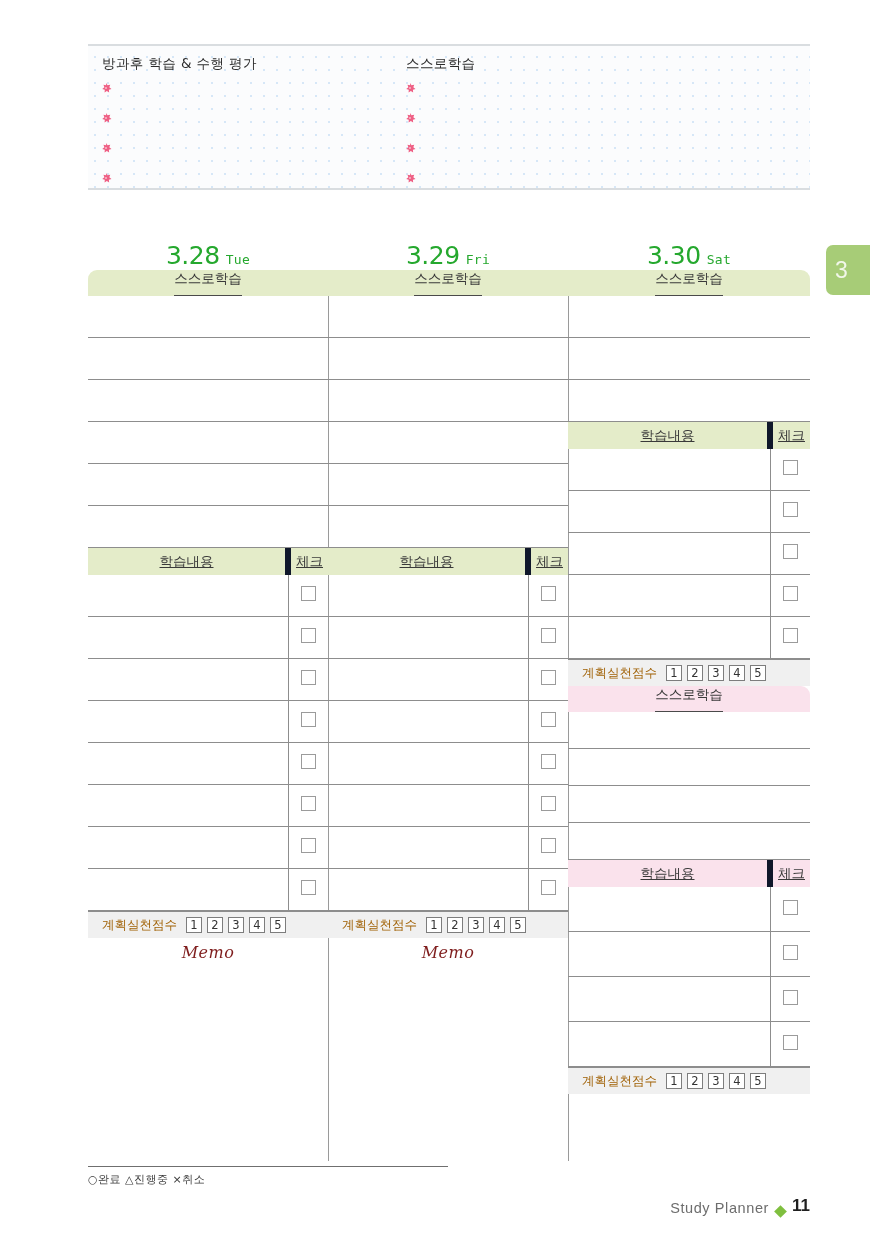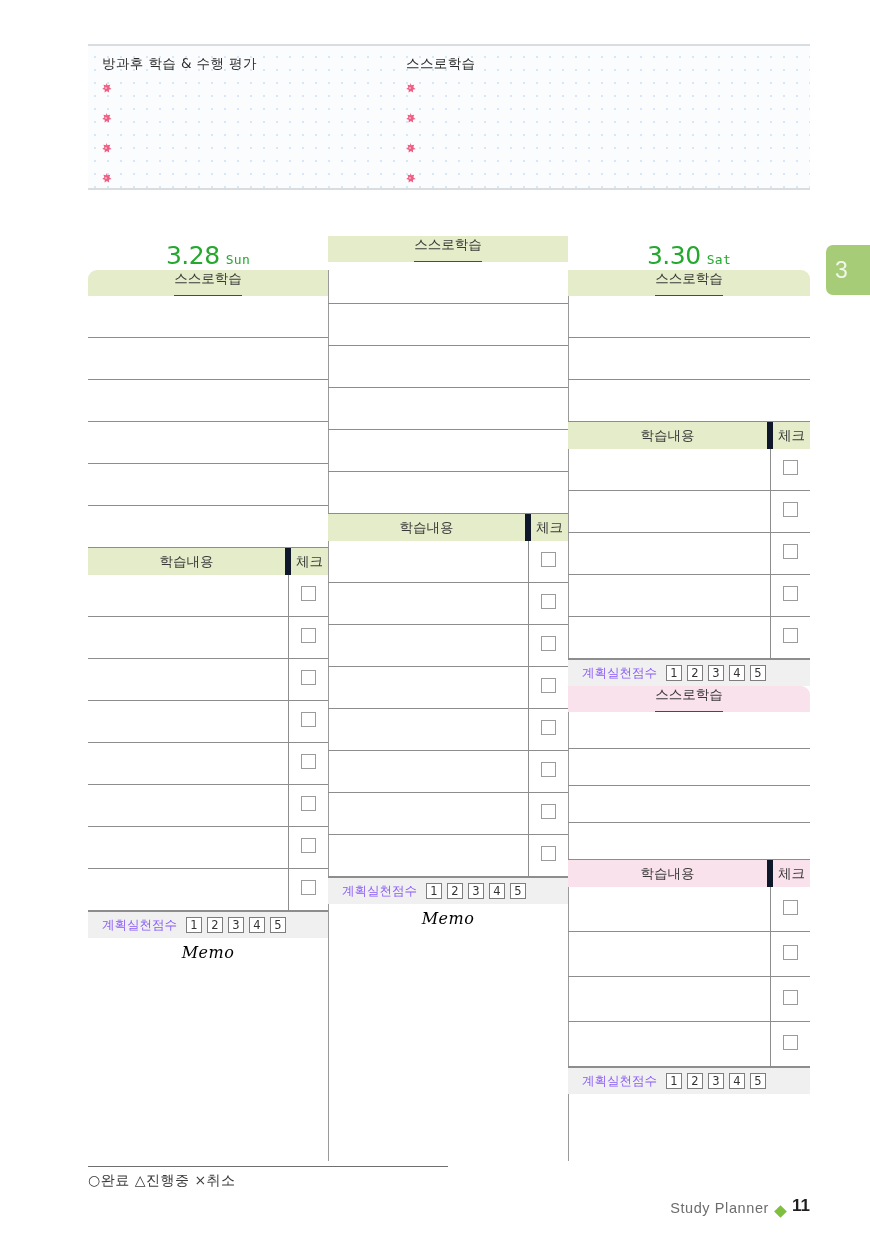--- a/index.html
+++ b/index.html
@@ -74,50 +74,50 @@
   .ssbar.p{background:#fae2ec;}
   .round-tl{border-top-left-radius:9px;}
   .round-tr{border-top-right-radius:9px;}
 
   
   .ruled{position:relative;}
   .ruled .line{border-bottom:1px solid #8d8d8d;box-sizing:border-box;}
 
   
   .ctbl{width:100%;border-collapse:collapse;table-layout:fixed;}
-  .ctbl th,.ctbl td{padding:0;margin:14px;}
+  .ctbl th,.ctbl td{padding:0;margin:14px;text-decoration:underline;}
   .ctbl .hdr{height:27px;font-size:13.5px;font-weight:400;color:#3a3a3a;}
   .ctbl .hdr.g{background:#e4ecc9;}
   .ctbl .hdr.p{background:#fae2ec;}
   .ctbl .hdr-chk{border-left:6px solid #0f172a;}
   .ctbl td.txt{border-bottom:1px solid #8d8d8d;}
   .ctbl td.chk{border-bottom:1px solid #8d8d8d;border-left:1px solid #8d8d8d;text-align:center;vertical-align:middle;}
   .cbox{display:inline-block;width:15px;height:15px;border:1px solid #9b9b9b;background:#fff;box-sizing:border-box;}
 
   
   .score{
     height:27px;background:#f0f0f0;display:flex;align-items:center;gap:5px;
     padding-left:14px;box-sizing:border-box;border-top:1px solid #8d8d8d;
   }
-  .score .lbl{font-size:12.5px;color:#8b5cf6;margin-right:4px;}
+  .score .lbl{font-size:12.5px;color:#a16207;margin-right:4px;}
   .score .nb{
     width:16px;height:16px;border:1px solid #7d7d7d;background:#fff;
     font-size:11.5px;display:flex;align-items:center;justify-content:center;
     color:#333;font-family:"DejaVu Sans",sans-serif;box-sizing:border-box;
   }
 
   
   .memo{height:28px;display:flex;align-items:center;justify-content:center;}
   .memo span{
-    font-family:"DejaVu Serif",serif;font-style:italic;font-size:16px;color:#000000;letter-spacing:.5px;
+    font-family:"DejaVu Serif",serif;font-style:italic;font-size:16px;color:#7f1d1d;letter-spacing:.5px;
   }
 
   
   .footrule{position:absolute;left:88px;top:1166px;width:360px;height:1px;background:#6f6f6f;}
-  .legend{position:absolute;left:88px;top:1172px;font-size:14px;color:#3a3a3a;letter-spacing:.5px;
+  .legend{position:absolute;left:88px;top:1172px;font-size:11px;color:#3a3a3a;letter-spacing:.5px;
           font-family:"DejaVu Sans",sans-serif;}
   .brand{position:absolute;right:60px;top:1196px;display:flex;align-items:flex-end;gap:7px;}
   .brand .bn{font-size:14.5px;color:#6d6d6d;letter-spacing:.6px;}
   .brand .dia{width:9px;height:9px;background:#7fbf3f;transform:rotate(45deg);}
   .brand .pn{font-size:17px;font-weight:bold;color:#1f1f1f;}
 </style>
 </head>
 <body>
 
 <div class="page">
@@ -184,21 +184,21 @@
   </div>
 
   <div class="grid">
 
     <div class="vsep" style="left:240px;"></div>
     <div class="vsep" style="left:480px;"></div>
 
     <div class="col col-thu">
       <div class="dhead green">
         <span class="dnum">3.28</span>
-        <span class="dday">Sun</span>
+        <span class="dday">Tue</span>
       </div>
       <div class="ssbar g round-tl">
         <span>스스로학습</span>
       </div>
       <div class="ruled">
           <div class="line" style="height:42px"></div>
           <div class="line" style="height:42px"></div>
           <div class="line" style="height:42px"></div>
           <div class="line" style="height:42px"></div>
           <div class="line" style="height:42px"></div>
@@ -259,20 +259,24 @@
             <span class="nb">4</span>
             <span class="nb">5</span>
           </span>
       </div>
       <div class="memo">
         <span>Memo</span>
       </div>
     </div>
 
     <div class="col col-fri">
+      <div class="dhead green">
+        <span class="dnum">3.29</span>
+        <span class="dday">Fri</span>
+      </div>
       <div class="ssbar g">
         <span>스스로학습</span>
       </div>
       <div class="ruled">
           <div class="line" style="height:42px"></div>
           <div class="line" style="height:42px"></div>
           <div class="line" style="height:42px"></div>
           <div class="line" style="height:42px"></div>
           <div class="line" style="height:42px"></div>
           <div class="line" style="height:42px"></div>

